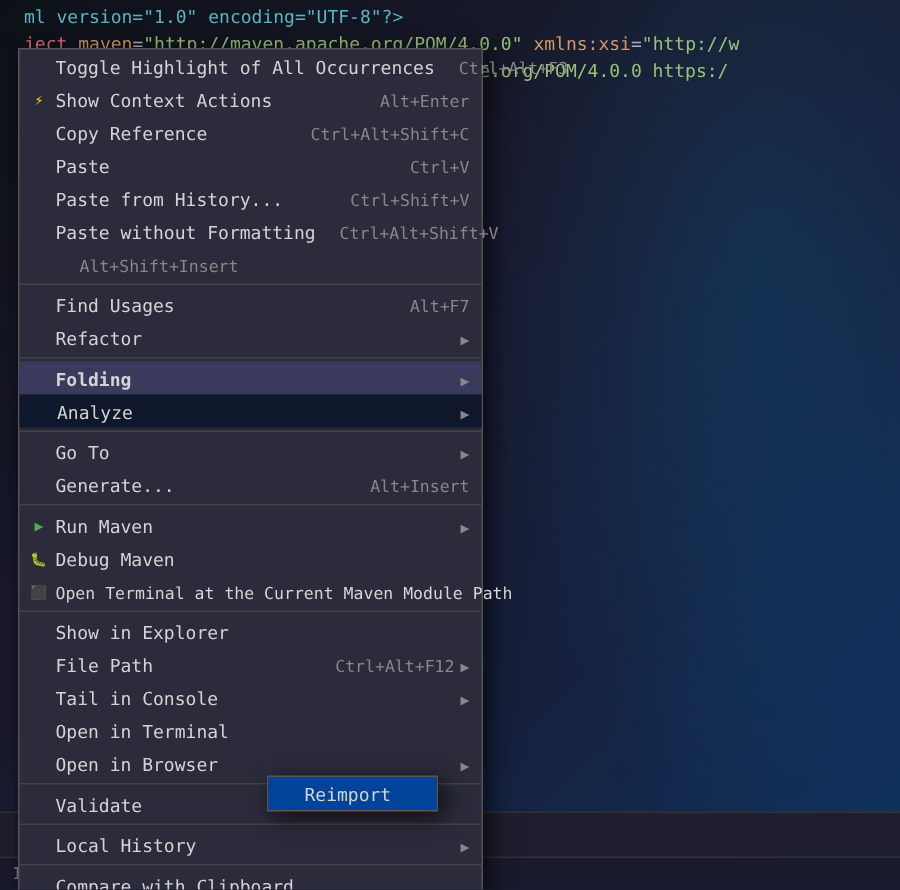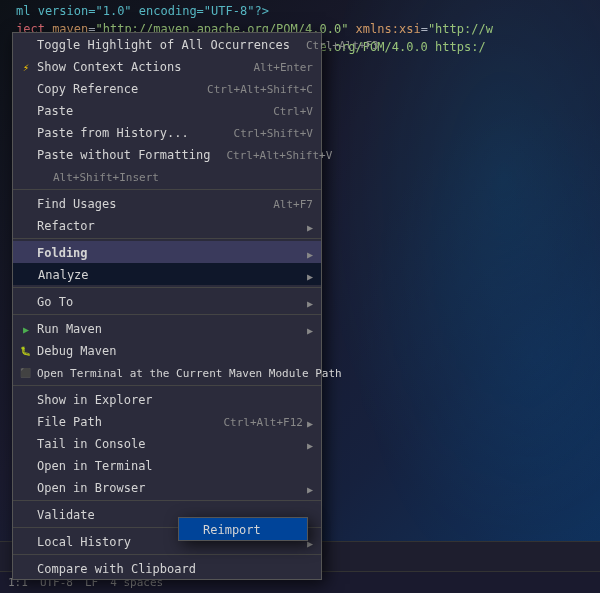--- a/index.html
+++ b/index.html
@@ -195,21 +195,21 @@
     .bottom-tab.active {
       color: #fff;
       background: #2a2a3e;
     }
 
     
     .maven-submenu {
       position: absolute;
       bottom: 52px;
       left: 178px;
-      width: 130px;
+      width: 114px;
       background: #2b2b3b;
       border: 1px solid #555;
       box-shadow: 4px 4px 16px rgba(0,0,0,0.7);
       font-size: 12px;
       color: #d4d4d4;
       z-index: 102;
     }
   </style>
 </head>
 <body>
@@ -309,20 +309,24 @@
     <span class="arrow">▶</span>
   </div>
 
   <div class="menu-separator"></div>
 
   <div class="menu-item">
     <span class="label">Go To</span>
     <span class="arrow">▶</span>
   </div>
 
+  <div class="menu-item">
+    <span class="label">Generate...</span>
+    <span class="shortcut">Alt+Insert</span>
+  </div>
 
   <div class="menu-separator"></div>
 
   <div class="menu-item">
     <span class="icon" style="color:#4CAF50;">▶</span>
     <span class="label">Run Maven</span>
     <span class="arrow">▶</span>
   </div>
 
   <div class="menu-item">

